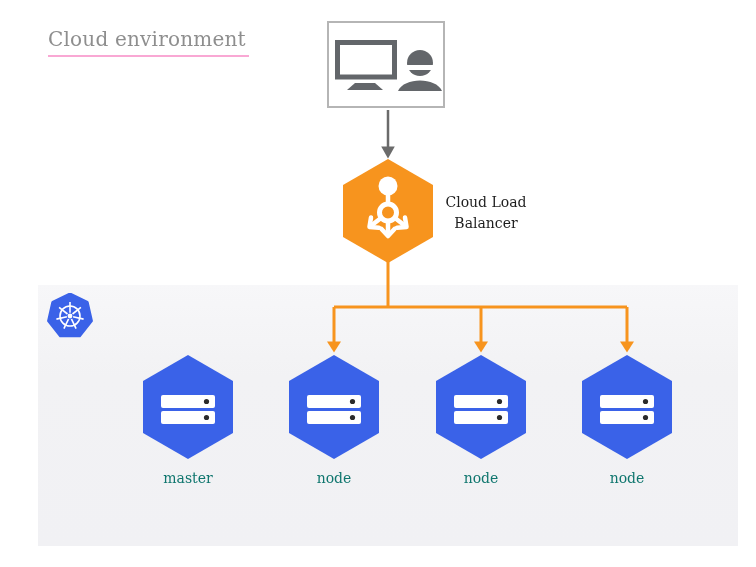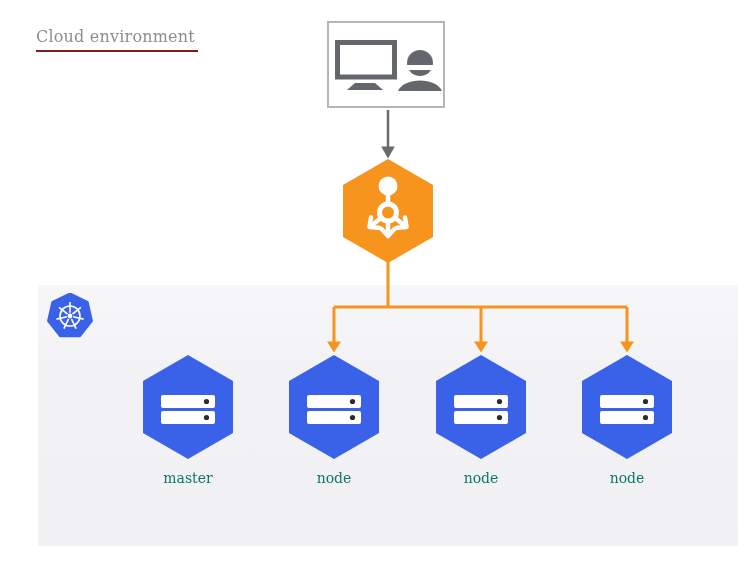--- a/index.html
+++ b/index.html
@@ -1,23 +1,23 @@
 <!DOCTYPE html>
 <html><head>
 <meta charset="utf-8">
 <style>
   html,body { margin:0; padding:0; background:#ffffff; }
   .canvas {
     position:relative; width:756px; height:567px; background:#ffffff;
     font-family:"DejaVu Serif", serif; overflow:hidden;
   }
   .title {
-    position:absolute; left:36px; top:27px;
-    font-size:16px; font-weight:500; color:#8E8E8E;
-    padding:0 3px 4px 0; border-bottom:2px solid #7f1d1d;
+    position:absolute; left:48px; top:27px;
+    font-size:20px; font-weight:500; color:#8E8E8E;
+    padding:0 3px 4px 0; border-bottom:2px solid #f9a8d4;
     letter-spacing:0.2px;
   }
   .user-box {
     position:absolute; left:327px; top:21px; width:118px; height:87px;
     box-sizing:border-box; border:2px solid #B5B5B5; background:#ffffff;
     display:flex; align-items:center; justify-content:center;
   }
   .overlay { position:absolute; left:0; top:0; pointer-events:none; }
   .panel {
     position:absolute; left:38px; top:285px; width:700px; height:261px;
@@ -103,20 +103,22 @@
         <polyline points="38.5,70 45,77 51.5,70"></polyline>
       </g>
       <g transform="rotate(-52 45 53.5)">
         <line x1="45" y1="62" x2="45" y2="75"></line>
         <polyline points="38.5,70 45,77 51.5,70"></polyline>
       </g>
     </g>
   </svg>
 
   <div class="lb-label">
+    <div>Cloud Load</div>
+    <div>Balancer</div>
   </div>
 
   <svg class="node-hex" style="left:143px" width="90" height="104" viewBox="0 0 90 104">
     <polygon points="45,0 90,26 90,78 45,104 0,78 0,26" fill="#3A62E8"></polygon>
     <g>
       <rect x="18" y="40" width="54" height="13" rx="2" fill="#ffffff"></rect>
       <rect x="18" y="56" width="54" height="13" rx="2" fill="#ffffff"></rect>
       <circle cx="63.5" cy="46.5" r="2.6" fill="#2B2B2B"></circle>
       <circle cx="63.5" cy="62.5" r="2.6" fill="#2B2B2B"></circle>
     </g>

